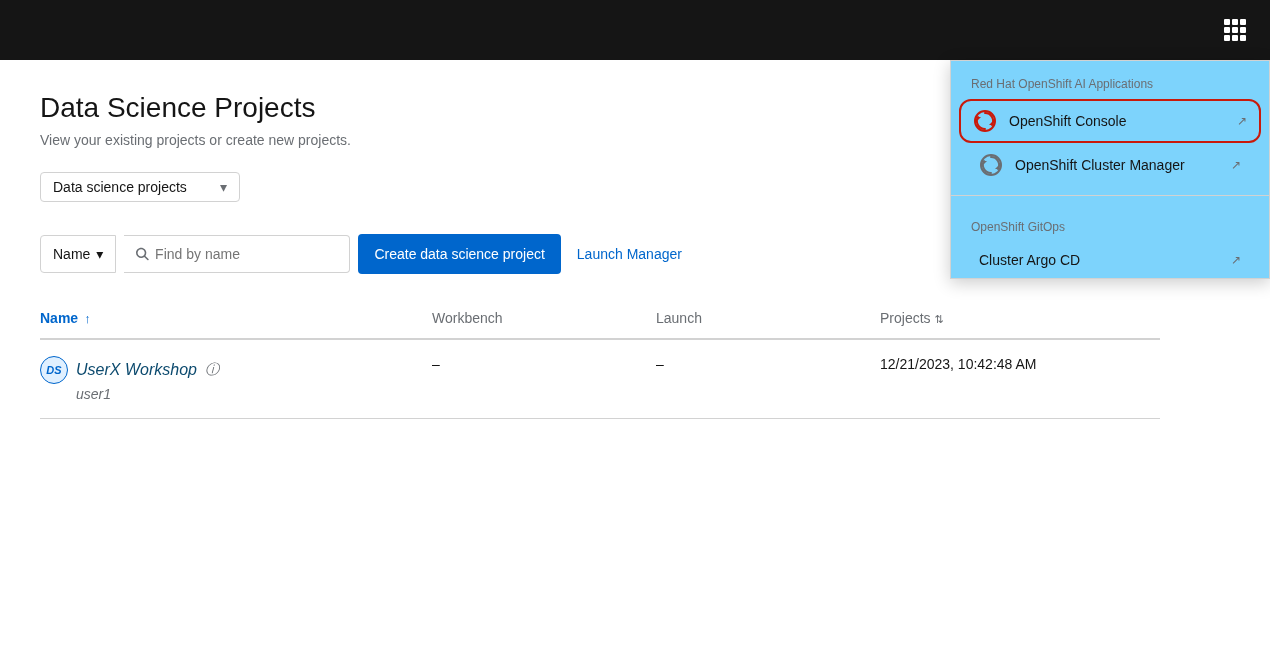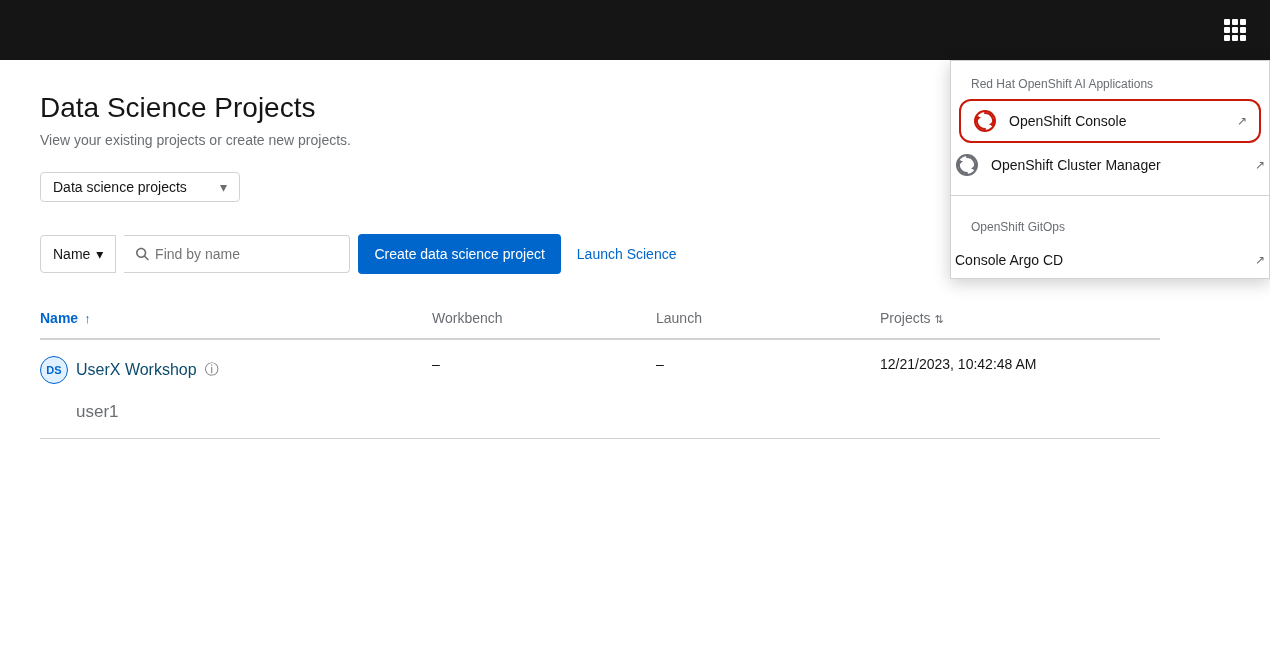--- a/index.html
+++ b/index.html
@@ -43,35 +43,35 @@
       border-radius: 1px;
       display: block;
     }
 
     
     .app-dropdown {
       position: absolute;
       top: 60px;
       right: 0;
       width: 320px;
-      background: #ffffff;
+      background: #7dd3fc;
       box-shadow: 0 4px 16px rgba(0,0,0,0.2);
       border: 1px solid #d2d2d2;
       z-index: 100;
     }
     .dropdown-section-title {
       font-size: 12px;
       color: #6a6e73;
       padding: 16px 20px 8px 20px;
       font-weight: 400;
     }
     .dropdown-item {
       display: flex;
       align-items: center;
-      padding: 10px 4px;
+      padding: 10px 28px;
       cursor: pointer;
       border: none;
       background: none;
       width: 100%;
       text-align: left;
       font-size: 14px;
       color: #151515;
       gap: 12px;
     }
     .dropdown-item.active {
@@ -222,21 +222,22 @@
       vertical-align: top;
     }
     .projects-table tbody tr {
       border-bottom: 1px solid #d2d2d2;
     }
 
     
     .project-name-cell {
       display: flex;
       flex-direction: column;
-      gap: 18px;
+      gap: 2px;
+      font-style: italic;
     }
     .project-name-row {
       display: flex;
       align-items: center;
       gap: 8px;
     }
     .ds-badge {
       background: #e0f0ff;
       color: #0066cc;
       border: 1px solid #0066cc;
@@ -255,21 +256,21 @@
       font-size: 16px;
       cursor: pointer;
       text-decoration: none;
     }
     .info-icon {
       color: #6a6e73;
       cursor: pointer;
       font-size: 14px;
     }
     .project-owner {
-      font-size: 17px;
+      font-size: 14px;
       color: #6a6e73;
       padding-left: 36px;
     }
 
     
     .th-name-wrap {
       display: flex;
       align-items: center;
       gap: 6px;
     }
@@ -326,21 +327,21 @@
       </svg>
       <span class="dropdown-item-label">OpenShift Cluster Manager</span>
       <span class="external-icon">↗</span>
     </button>
 
     <div class="dropdown-divider"></div>
 
     <div class="dropdown-section-title">OpenShift GitOps</div>
 
     <button class="dropdown-item">
-      <span class="dropdown-item-label">Console Argo CD</span>
+      <span class="dropdown-item-label">Cluster Argo CD</span>
       <span class="external-icon">↗</span>
     </button>
   </div>
 </div>
 
 <div class="main-content">
   <h1 class="page-title">Data Science Projects</h1>
   <p class="page-subtitle">View your existing projects or create new projects.</p>
 
   
@@ -355,21 +356,21 @@
       <span>Name</span>
       <span>▾</span>
     </div>
     <div class="search-input-wrap">
       <svg class="search-icon-svg" width="14" height="14" viewBox="0 0 16 16" fill="currentColor">
         <path d="M15.7 14.3l-3.9-3.9C12.5 9.3 13 8 13 6.5 13 2.9 10.1 0 6.5 0S0 2.9 0 6.5 2.9 13 6.5 13c1.5 0 2.8-.5 3.9-1.2l3.9 3.9c.2.2.5.3.7.3s.5-.1.7-.3c.4-.4.4-1 0-1.4zM2 6.5C2 4 4 2 6.5 2S11 4 11 6.5 9 11 6.5 11 2 9 2 6.5z"></path>
       </svg>
       <input type="text" placeholder="Find by name" style="">
     </div>
     <button class="btn-create">Create data science project</button>
-    <a class="btn-link">Launch Science</a>
+    <a class="btn-link">Launch Manager</a>
   </div>
 
   
   <table class="projects-table">
     <thead>
       <tr>
         <th class="col-name">
           <div class="th-name-wrap">
             <span style="color:#0066cc; font-weight:600;">Name</span>
             <span style="color:#0066cc; font-size:13px;">↑</span>

